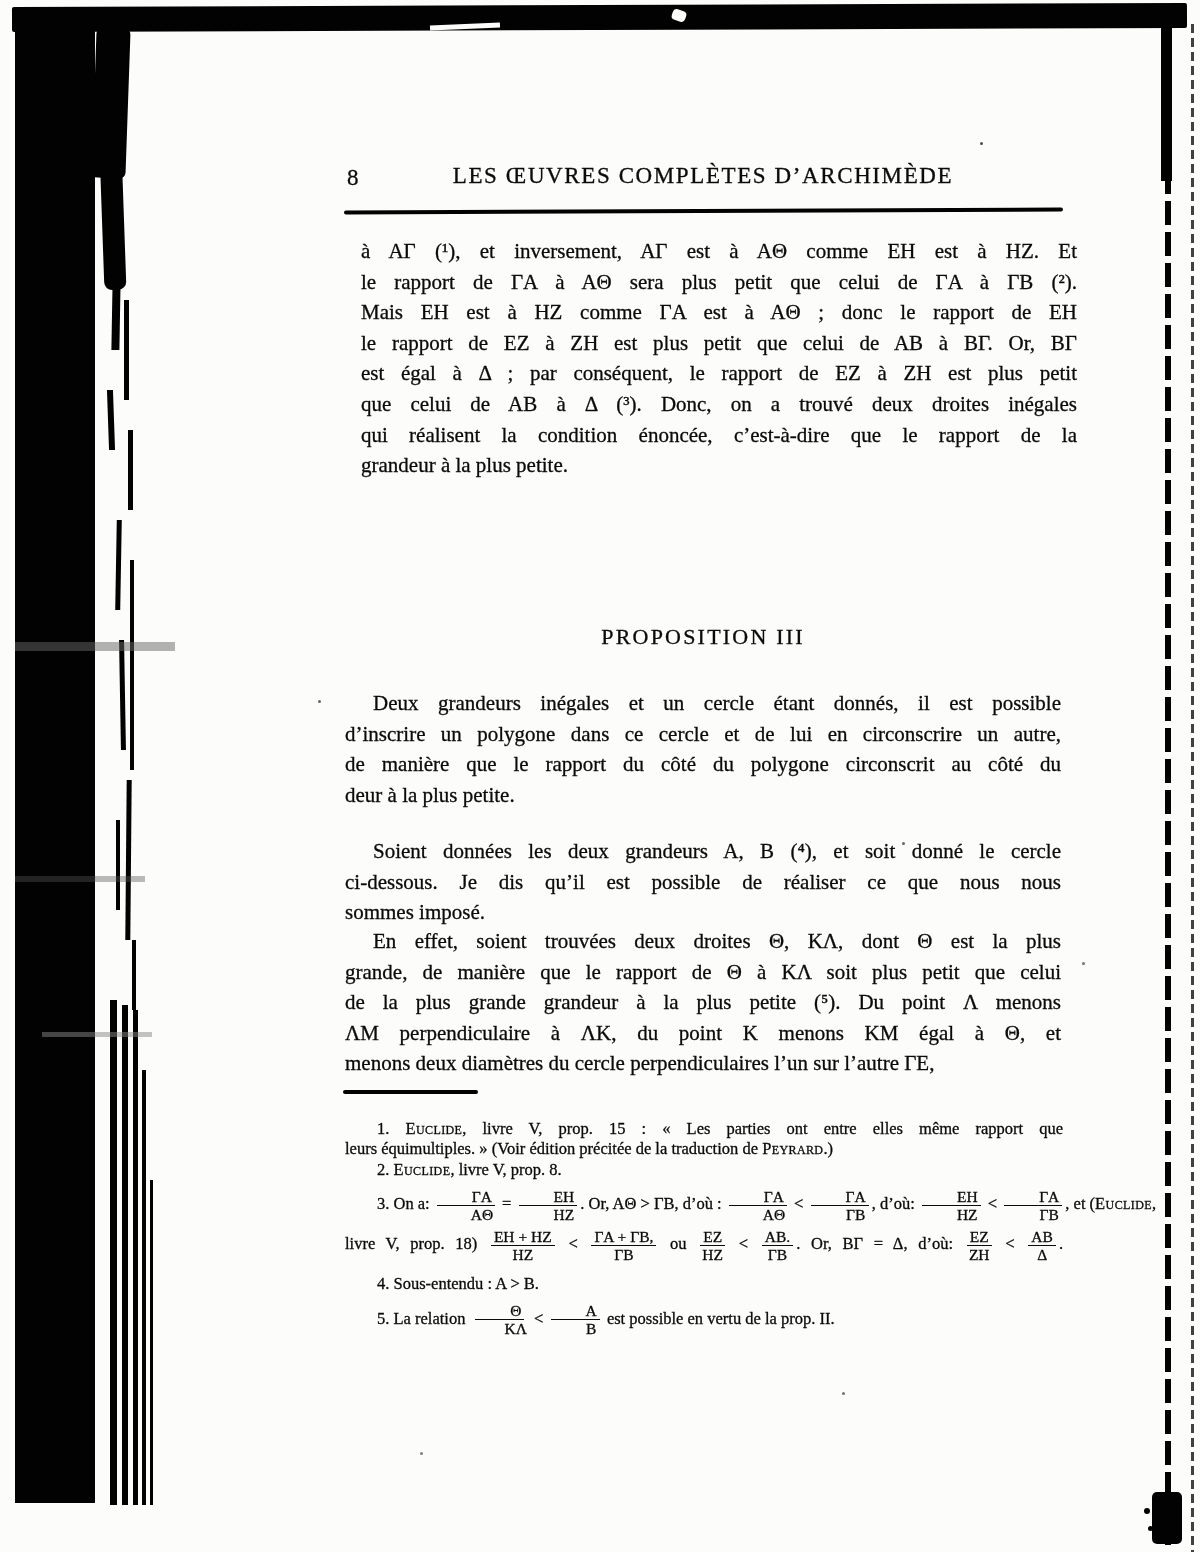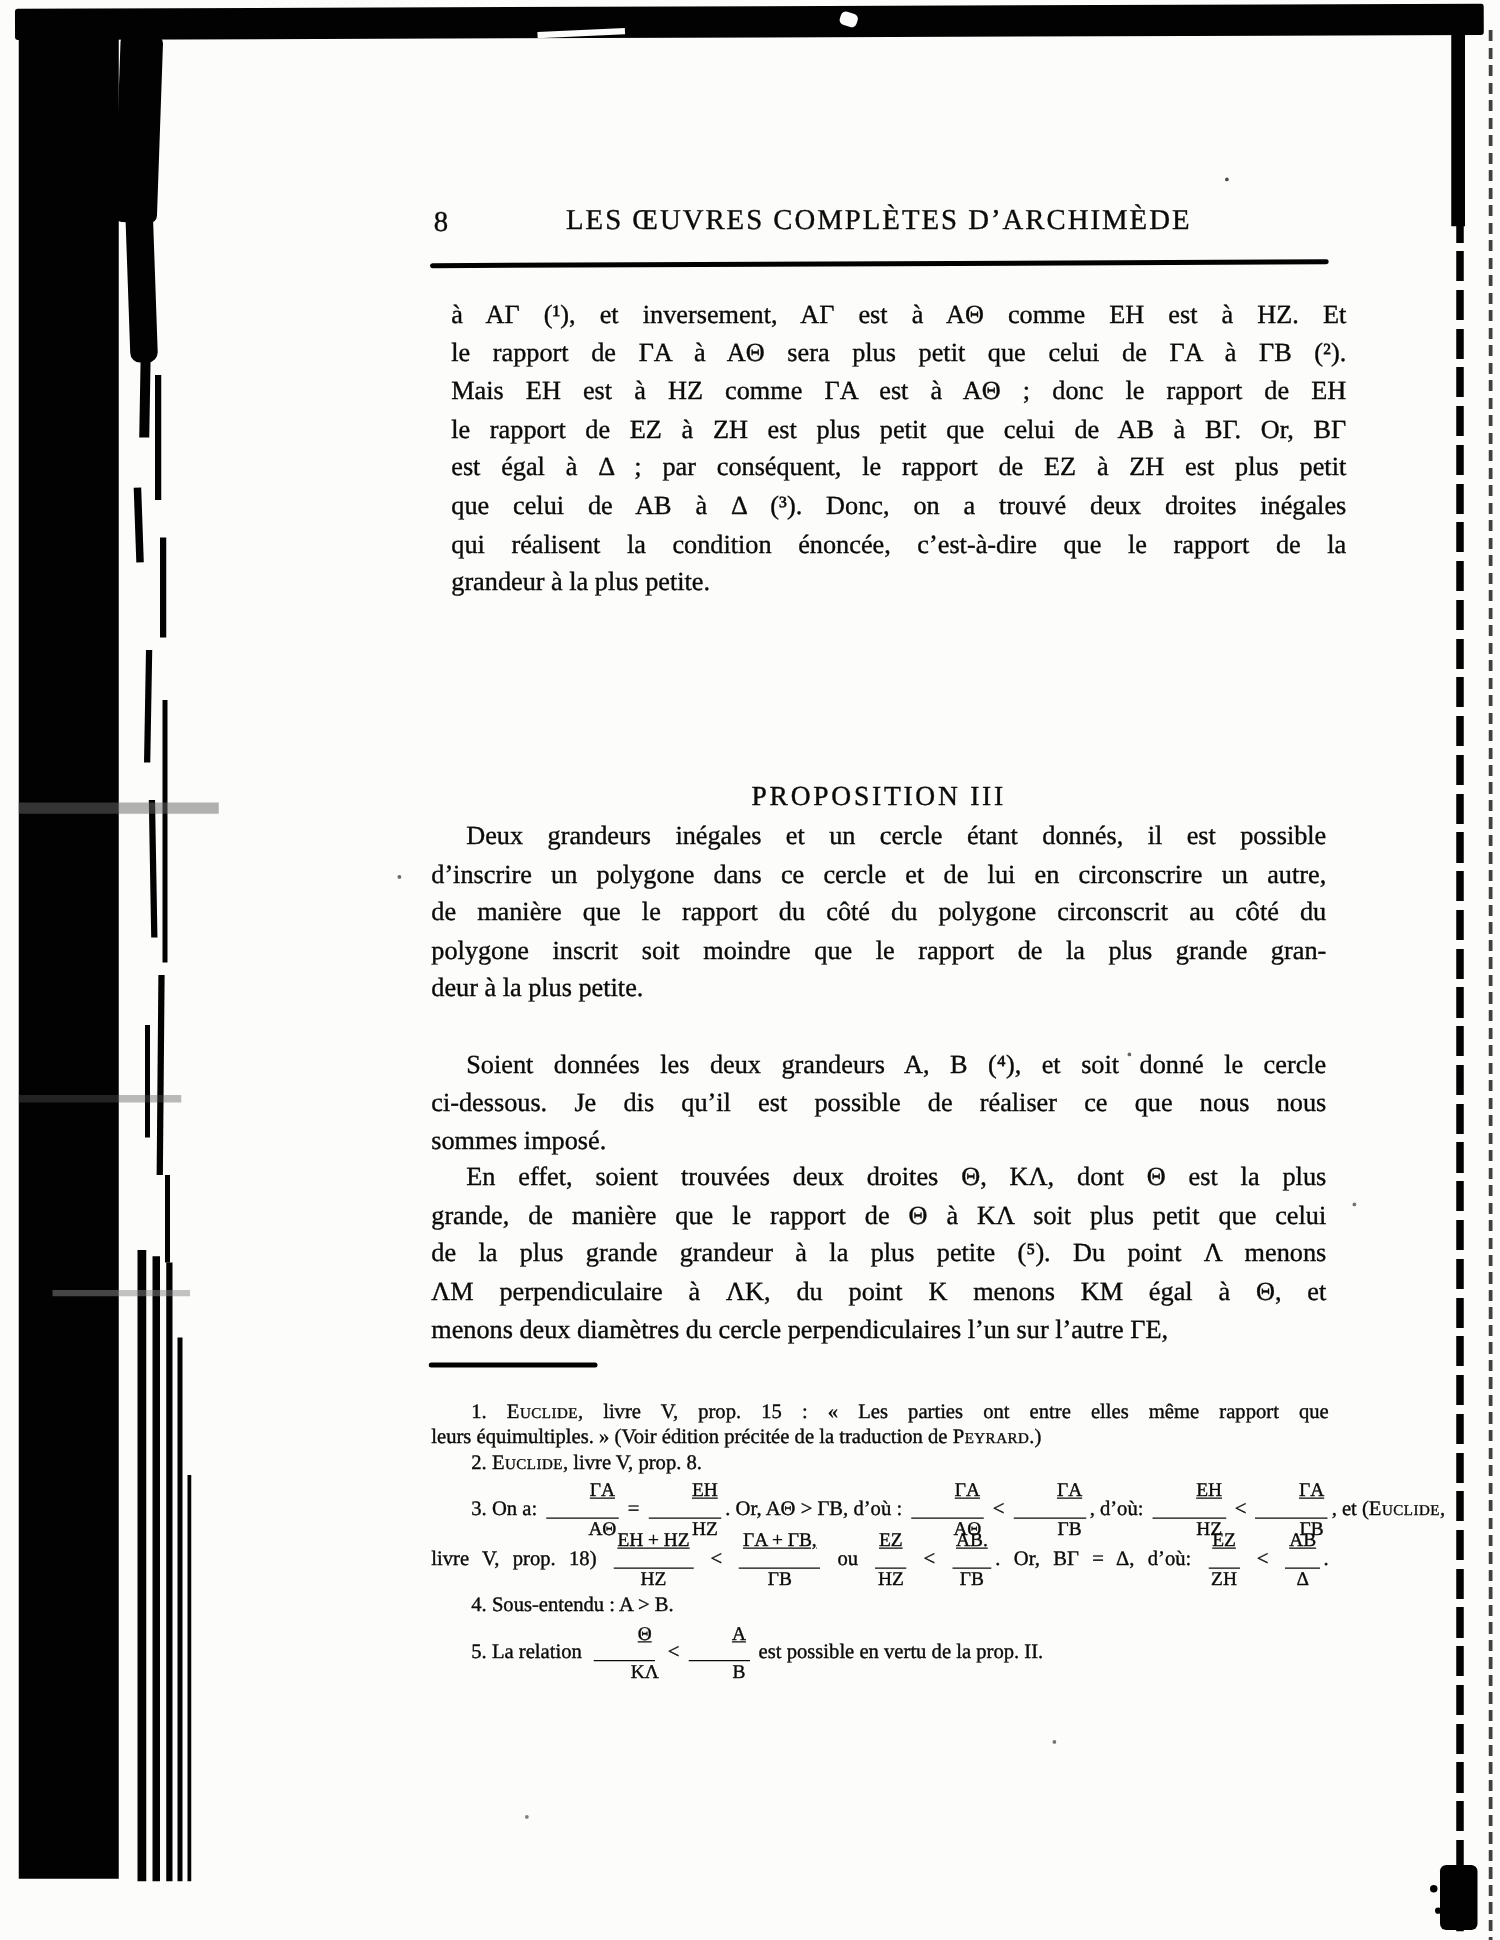--- a/index.html
+++ b/index.html
@@ -20,37 +20,37 @@
   #headrule { position:absolute; left:344px; top:209px; width:719px; height:4px;
               background:#020202; transform:rotate(-0.25deg); border-radius:2px; }
   
   .para { position:absolute; left:345px; width:716px; font-size:21px; line-height:30.6px; }
   .para .line { height:30.6px; white-space:nowrap; text-align:justify; text-align-last:justify; }
   .para .line.left { text-align-last:left; }
   .para.indent-first .line:first-child { text-indent:28px; }
   #para1 { top:236px;margin-left:16px; }
   #prophead { position:absolute; left:345px; width:716px; top:624px; text-align:center;
               font-size:22px; letter-spacing:2.2px; }
-  #para2 { top:653px; }
+  #para2 { top:688px; }
   #para3 { top:836px; }
   #para4 { top:926px; }
   
   #fnrule { position:absolute; left:343px; top:1090px; width:135px; height:3.5px;
             background:#020202; border-radius:2px; }
   #footnotes { position:absolute; left:345px; top:1119px; width:718px;
                font-size:16.5px; line-height:20.4px; }
   .fline { white-space:nowrap; text-align:justify; text-align-last:justify; }
   .fline.left { text-align-last:left; }
   .fline.ind { text-indent:32px; }
   .fline.formula { height:40px; line-height:40px; }
   .fline.gap { margin-top:10px; }
   .fline.gap2 { margin-top:4px; }
   .frac { display:inline-flex; flex-direction:column; align-items:center;
           vertical-align:middle; margin:0 3px; line-height:1.12; font-size:15.5px; }
-  .frac .num { padding:0 3px 12px; border-bottom:1.5px solid #0b0b0b;text-decoration:underline; }
+  .frac .num { padding:0 3px 0; border-bottom:1.5px solid #0b0b0b; }
   .frac .den { padding-top:0; }
   .sc { font-variant:small-caps; letter-spacing:0.4px; }
 </style>
 </head>
 <body>
 
 <div id="screenshot">
 
   <div>
     <div class="art" style="left:12px;top:5px;width:1175px;height:25px;border-radius:2px;transform:rotate(-0.2deg);"></div>
@@ -111,21 +111,20 @@
       <div class="line">qui réalisent la condition énoncée, c’est-à-dire que le rapport de la</div>
       <div class="line left">grandeur à la plus petite.</div>
     </div>
 
   <div id="prophead">PROPOSITION III</div>
 
   <div id="para2" class="para indent-first">
       <div class="line">Deux grandeurs inégales et un cercle étant donnés, il est possible</div>
       <div class="line">d’inscrire un polygone dans ce cercle et de lui en circonscrire un autre,</div>
       <div class="line">de manière que le rapport du côté du polygone circonscrit au côté du</div>
-      <div class="line">polygone inscrit soit moindre que le rapport de la plus grande gran-</div>
       <div class="line left">deur à la plus petite.</div>
     </div>
 
   <div id="para3" class="para indent-first">
       <div class="line">Soient données les deux grandeurs A, B (⁴), et soit donné le cercle</div>
       <div class="line">ci-dessous. Je dis qu’il est possible de réaliser ce que nous nous</div>
       <div class="line left">sommes imposé.</div>
     </div>
 
   <div id="para4" class="para indent-first">

